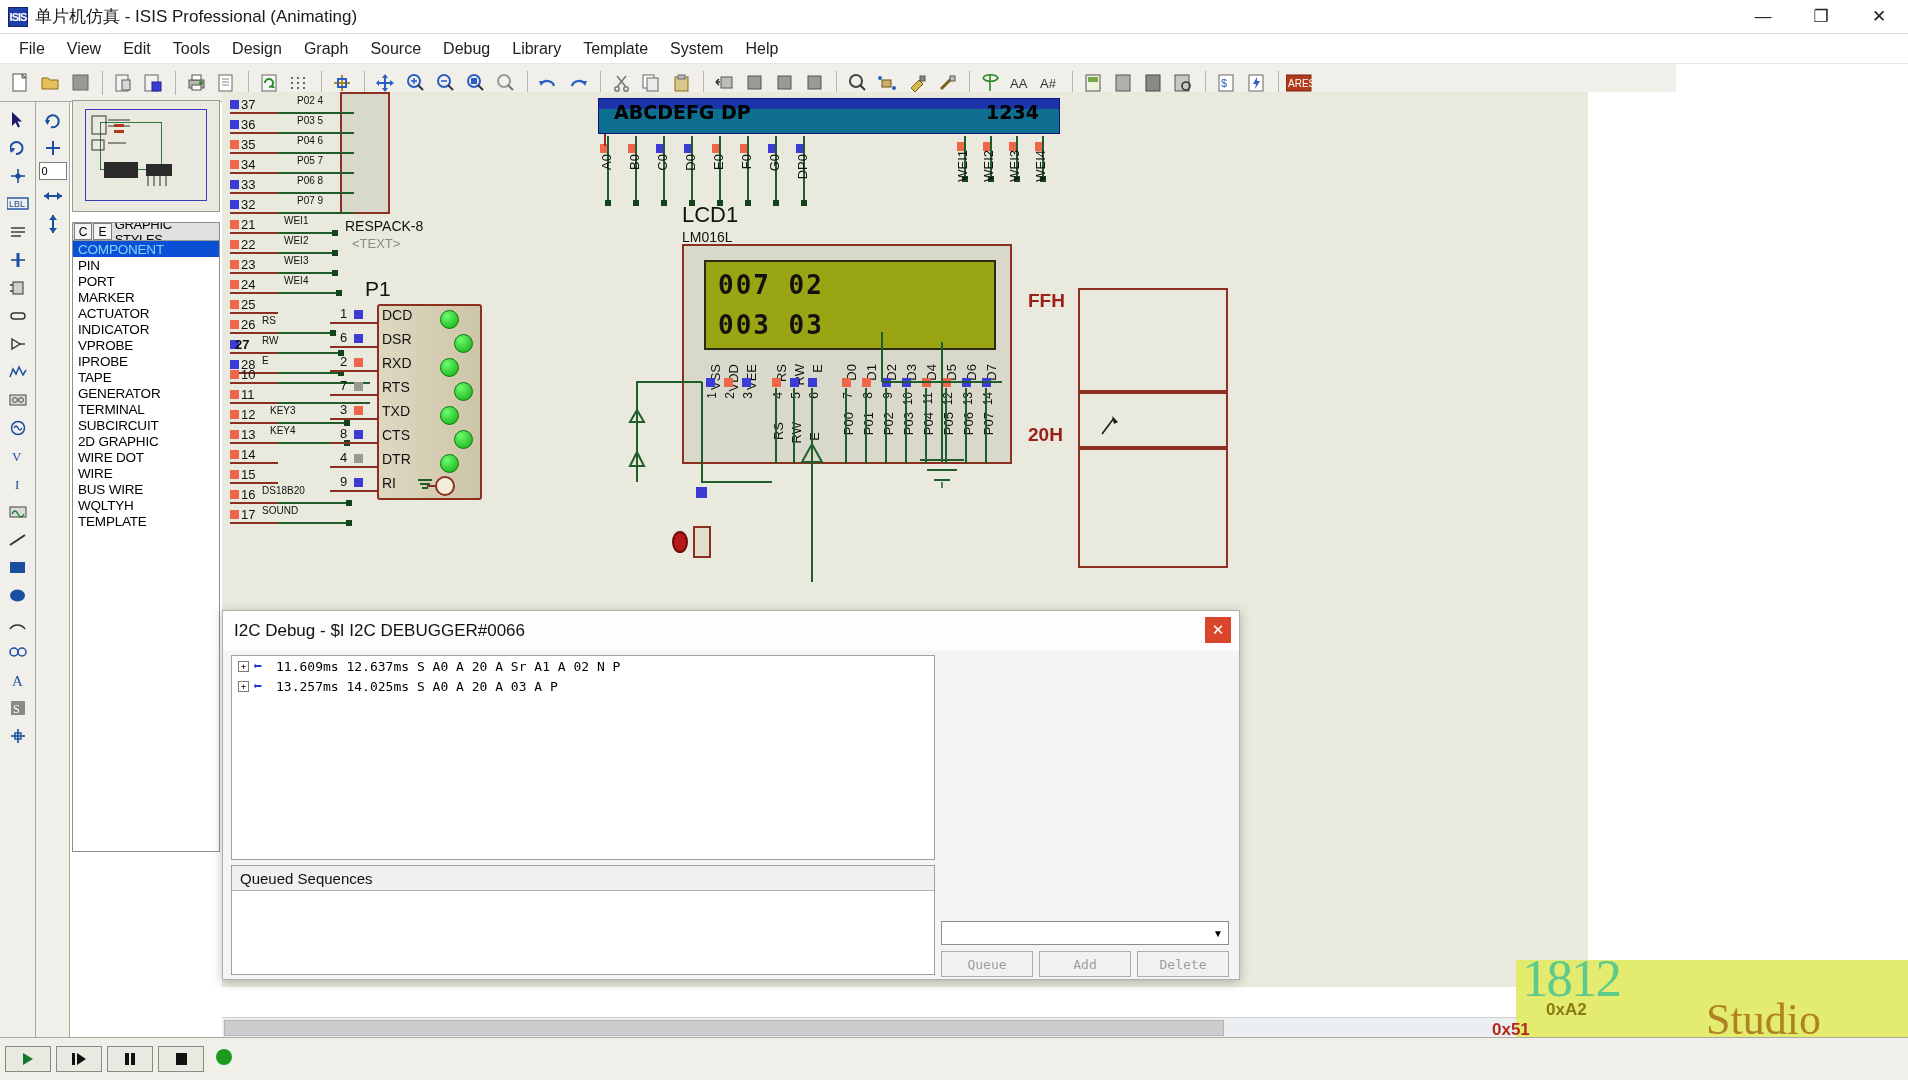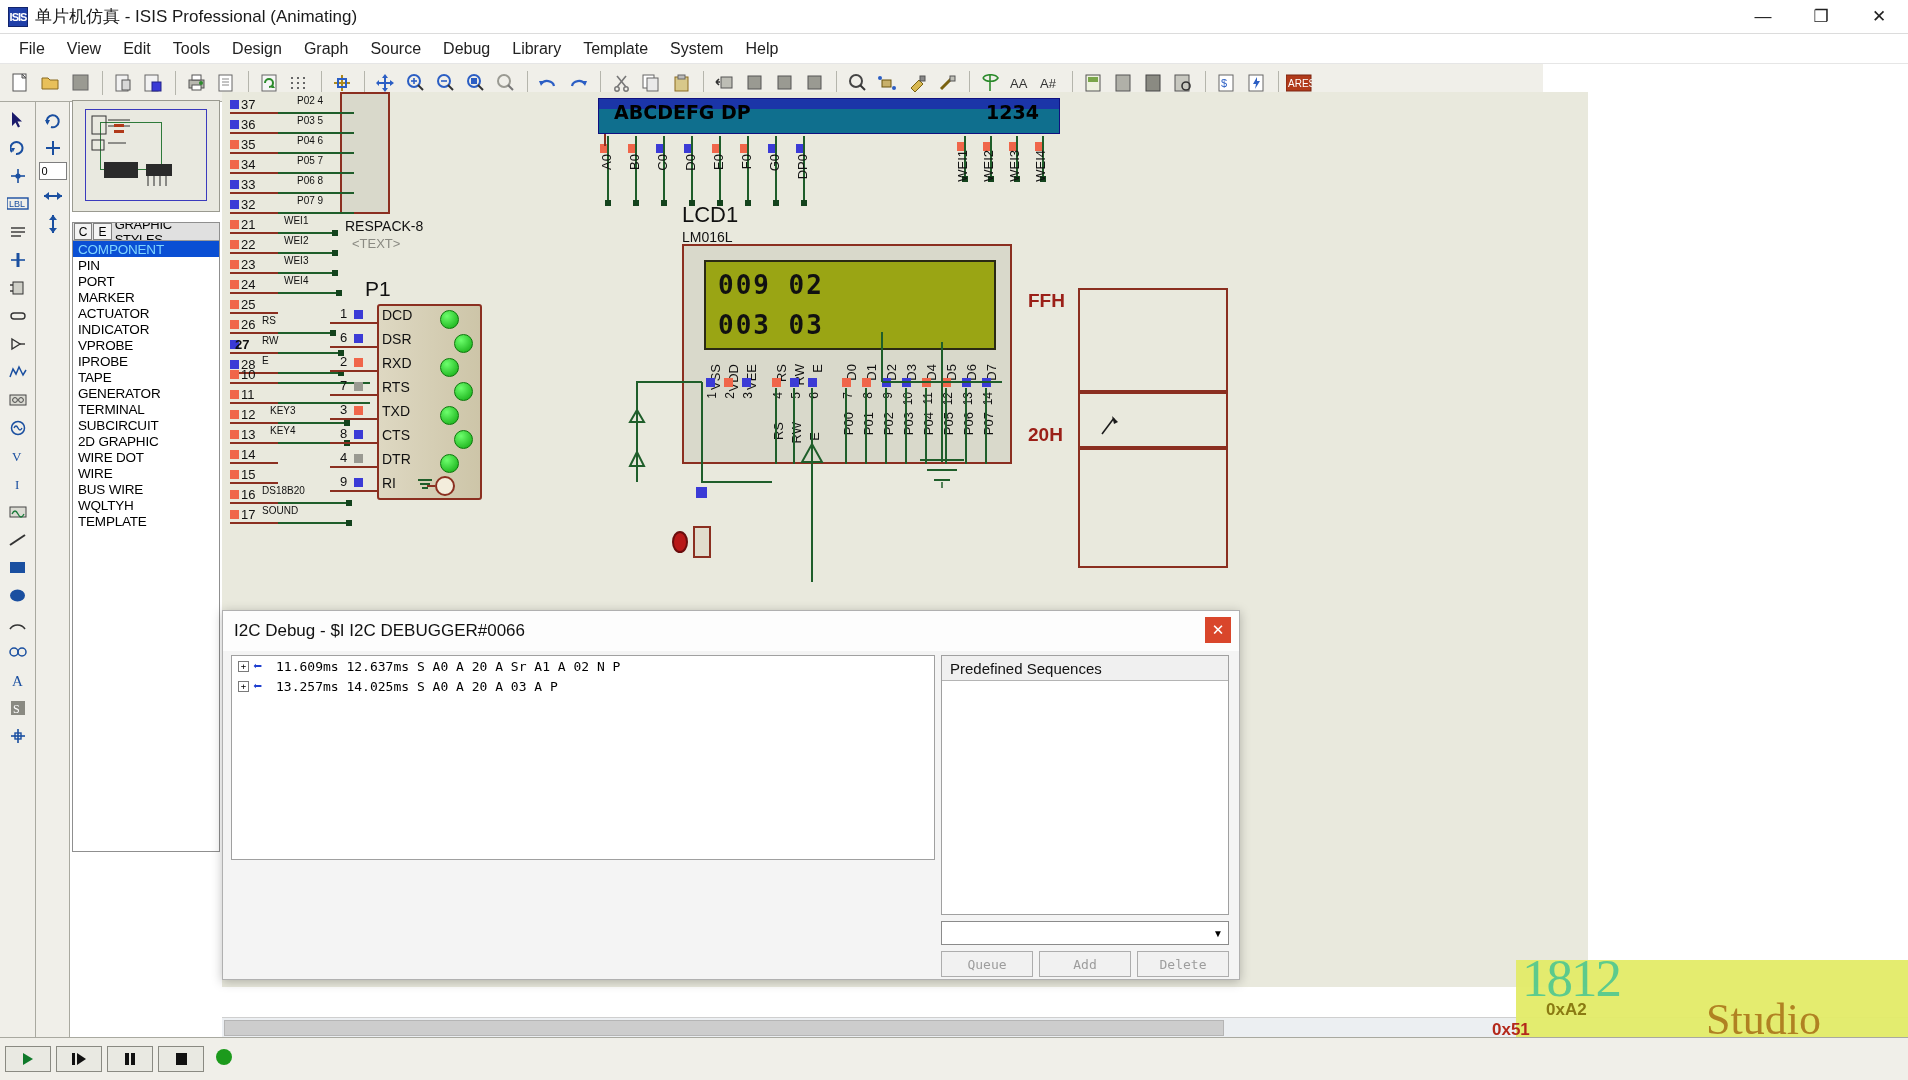--- a/index.html
+++ b/index.html
@@ -36,21 +36,21 @@
     position: absolute; left: 0; top: 34px; width: 1908px; height: 30px;
     background: #ffffff; display: flex; align-items: center; padding-left: 8px;
     border-bottom: 1px solid #e6e6e6;
   }
   .menu-item {
     padding: 3px 11px; font-size: 16px; color: #222; cursor: default;
   }
 
   
   .toolbar {
-    position: absolute; left: 0; top: 64px; width: 1543px; height: 38px;
+    position: absolute; left: 0; top: 64px; width: 1676px; height: 38px;
     background: #f0efe9; border-bottom: 1px solid #a9a9a0;
     display: flex; align-items: center; padding-left: 6px;
   }
   .tb {
     width: 28px; height: 28px; margin-right: 2px;
     display: flex; align-items: center; justify-content: center;
     font-size: 15px; color: #333; border: 1px solid transparent;
   }
   .tb svg { display:block; }
   .tb-sep { width: 1px; height: 24px; background: #b5b5ac; margin: 0 6px; }
@@ -861,21 +861,21 @@
       <div class="vlabel" style="position:absolute; left:759px; top:58px;">WEI2</div>
       <div class="vlabel" style="position:absolute; left:785px; top:58px;">WEI3</div>
       <div class="vlabel" style="position:absolute; left:811px; top:58px;">WEI4</div>
     </div>
 
     <div class="pin-lbl" style="left:460px; top:110px; font-size:22px;">LCD1</div>
     <div class="pin-lbl" style="left:460px; top:137px; font-size:14px;">LM016L</div>
 
     <div class="lcd-body">
       <div class="lcd-screen">
-        <div class="lcd-line" style="top:8px;">009  02</div>
+        <div class="lcd-line" style="top:8px;">007  02</div>
         <div class="lcd-line" style="top:48px;">003  03</div>
       </div>
       <div class="vlabel" style="position:absolute; left:24px; top:118px;">VSS</div>
       <div class="vlabel" style="position:absolute; left:42px; top:118px;">VDD</div>
       <div class="vlabel" style="position:absolute; left:60px; top:118px;">VEE</div>
       <div class="vlabel" style="position:absolute; left:90px; top:118px;">RS</div>
       <div class="vlabel" style="position:absolute; left:108px; top:118px;">RW</div>
       <div class="vlabel" style="position:absolute; left:126px; top:118px;">E</div>
       <div class="vlabel" style="position:absolute; left:160px; top:118px;">D0</div>
       <div class="vlabel" style="position:absolute; left:180px; top:118px;">D1</div>
@@ -1187,24 +1187,24 @@
         <div class="tarrow">⬅</div>
         <div>11.609ms  12.637ms  S A0 A 20 A Sr A1 A 02 N P</div>
       </div>
       <div class="trace-row">
         <div class="tplus">+</div>
         <div class="tarrow">⬅</div>
         <div>13.257ms  14.025ms  S A0 A 20 A 03 A P</div>
       </div>
     </div>
 
-
-    <div class="predef-box">
-      <div class="panel-head">Predefined Sequences</div>
-    </div>
+    <div class="queued-box">
+      <div class="panel-head">Queued Sequences</div>
+    </div>
+
 
     <div class="predef-combo">
       <span style="padding-left:5px; font-size:13px;"></span>
       <span class="combo-arrow">▼</span>
     </div>
 
     <div class="dlg-btn-row">
       <div class="dlg-btn">Queue</div>
       <div class="dlg-btn">Add</div>
       <div class="dlg-btn">Delete</div>

